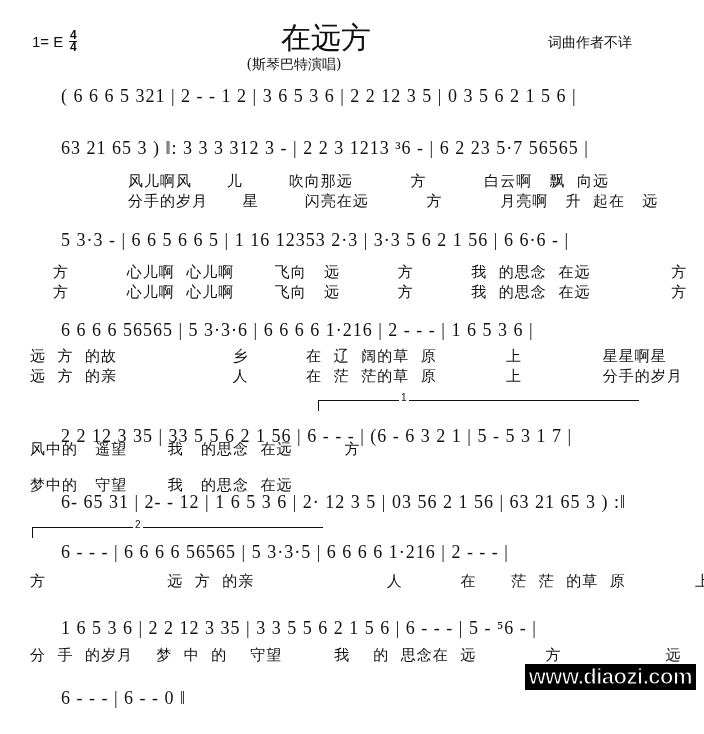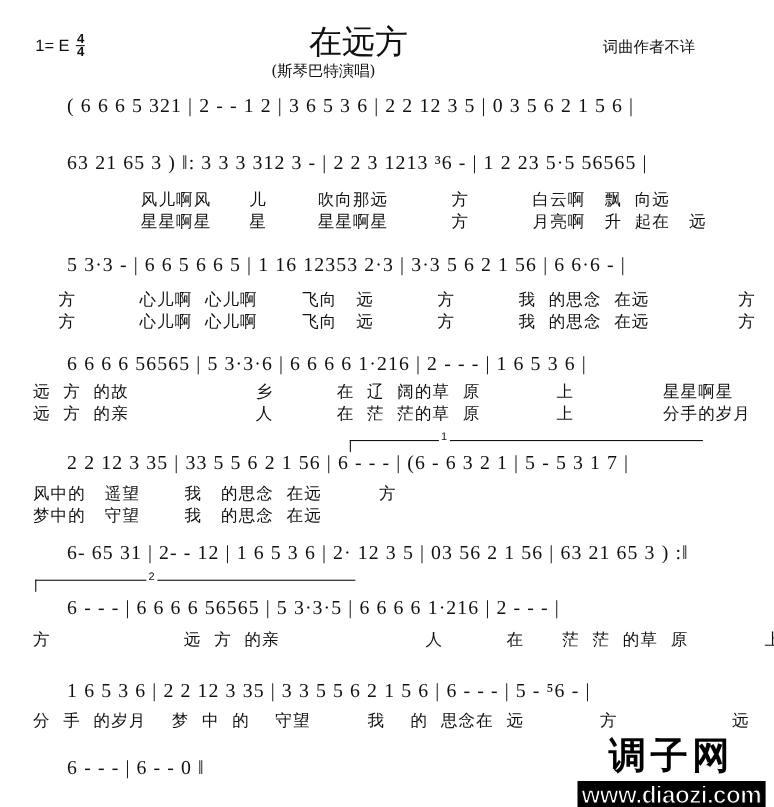--- a/index.html
+++ b/index.html
@@ -30,43 +30,42 @@
     <span class="bar"></span>
     <span>4</span>
   </span>
 </div>
 
 <div class="abs title">在远方</div>
 <div class="abs subtitle">(斯琴巴特演唱)</div>
 <div class="abs credit">词曲作者不详</div>
 
 <div class="line" style="top:86px">( 6 6 6 5 321 | 2 - - 1 2 | 3 6 5 3 6 | 2 2 12 3 5 | 0 3 5 6 2 1 5 6 |</div>
-<div class="line" style="top:138px">63 21 65 3 ) ‖: 3 3 3 312 3 - | 2 2 3 1213 ³6 - | 1 2 23 5·5 56565 |</div>
+<div class="line" style="top:138px">63 21 65 3 ) ‖: 3 3 3 312 3 - | 2 2 3 1213 ³6 - | 6 2 23 5·7 56565 |</div>
 <div class="line" style="top:230px">5 3·3 - | 6 6 5 6 6 5 | 1 16 12353 2·3 | 3·3 5 6 2 1 56 | 6 6·6 - |</div>
 <div class="line" style="top:320px">6 6 6 6 56565 | 5 3·3·6 | 6 6 6 6 1·216 | 2 - - - | 1 6 5 3 6 |</div>
-<div class="line" style="top:410px">2 2 12 3 35 | 33 5 5 6 2 1 56 | 6 - - - | (6 - 6 3 2 1 | 5 - 5 3 1 7 |</div>
+<div class="line" style="top:426px">2 2 12 3 35 | 33 5 5 6 2 1 56 | 6 - - - | (6 - 6 3 2 1 | 5 - 5 3 1 7 |</div>
 <div class="line" style="top:492px">6- 65 31 | 2- - 12 | 1 6 5 3 6 | 2· 12 3 5 | 03 56 2 1 56 | 63 21 65 3 ) :‖</div>
 <div class="line" style="top:542px">6 - - - | 6 6 6 6 56565 | 5 3·3·5 | 6 6 6 6 1·216 | 2 - - - |</div>
 <div class="line" style="top:618px">1 6 5 3 6 | 2 2 12 3 35 | 3 3 5 5 6 2 1 5 6 | 6 - - - | 5 - ⁵6 - |</div>
 <div class="line" style="top:688px">6 - - - | 6 - - 0 ‖</div>
 
 <div class="lyric" style="top:172px">                 风儿啊风      儿        吹向那远          方          白云啊   飘  向远</div>
-<div class="lyric" style="top:192px">                 星星啊星      星        星星啊星          方          月亮啊   升  起在   远</div>
+<div class="lyric" style="top:192px">                 分手的岁月      星        闪亮在远          方          月亮啊   升  起在   远</div>
 <div class="lyric" style="top:263px">    方          心儿啊  心儿啊       飞向   远          方          我  的思念  在远              方</div>
 <div class="lyric" style="top:283px">    方          心儿啊  心儿啊       飞向   远          方          我  的思念  在远              方</div>
 <div class="lyric" style="top:347px">远  方  的故                    乡          在  辽  阔的草  原            上              星星啊星</div>
 <div class="lyric" style="top:367px">远  方  的亲                    人          在  茫  茫的草  原            上              分手的岁月</div>
 <div class="lyric" style="top:440px">风中的   遥望       我   的思念  在远         方</div>
-<div class="lyric" style="top:460px">梦中的   守望       我   的思念  在远</div>
+<div class="lyric" style="top:476px">梦中的   守望       我   的思念  在远</div>
 <div class="lyric" style="top:572px">方                     远  方  的亲                       人          在      茫  茫  的草  原            上</div>
 <div class="lyric" style="top:646px">分  手  的岁月    梦  中  的    守望         我    的  思念在  远            方                  远        方</div>
 
 <div class="volta" style="left:318px; top:400px; width:320px;">
   <span style="left:80px">1</span>
 </div>
 <div class="volta" style="left:32px; top:527px; width:290px;">
   <span style="left:100px">2</span>
 </div>
 
 <div class="watermark">
-  <div class="wm-big">调子网</div>
   <div class="wm-url">www.diaozi.com</div>
 </div>
 
 </body></html>

